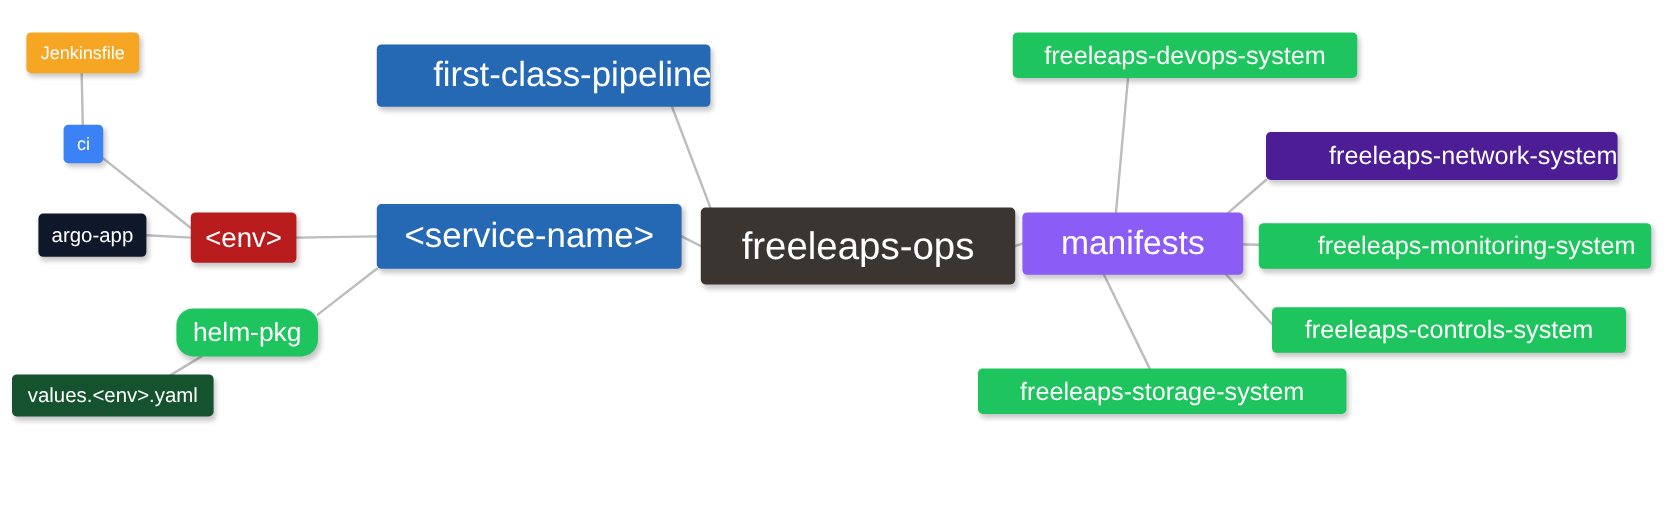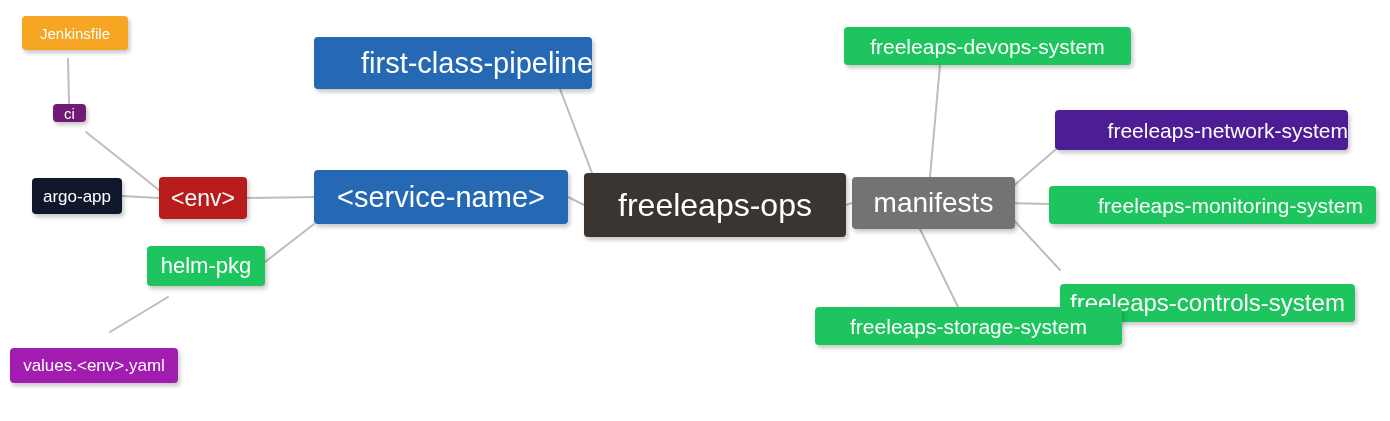--- a/index.html
+++ b/index.html
@@ -56,59 +56,59 @@
       <path d="M 159,198 L 122,196" fill="none" stroke="#bdbdbd" stroke-width="2" stroke-linecap="round"></path>
       <path d="M 69,104 L 68,59" fill="none" stroke="#bdbdbd" stroke-width="2" stroke-linecap="round"></path>
       <path d="M 168,297 L 110,332" fill="none" stroke="#bdbdbd" stroke-width="2" stroke-linecap="round"></path>
       <path d="M 930,177 L 940,65" fill="none" stroke="#bdbdbd" stroke-width="2" stroke-linecap="round"></path>
       <path d="M 1010,189 L 1055,150" fill="none" stroke="#bdbdbd" stroke-width="2" stroke-linecap="round"></path>
       <path d="M 1010,203 L 1049,204" fill="none" stroke="#bdbdbd" stroke-width="2" stroke-linecap="round"></path>
       <path d="M 1010,216 L 1060,270" fill="none" stroke="#bdbdbd" stroke-width="2" stroke-linecap="round"></path>
       <path d="M 920,229 L 958,307" fill="none" stroke="#bdbdbd" stroke-width="2" stroke-linecap="round"></path>
     </svg>
   <div id="node-layer">
-      <div class="mm-node" style="left: 22px; top: 16px; width: 106px; height: 34px; background: rgb(246, 166, 35); font-size: 15px;">
+      <div class="mm-node" style="left: 22px; top: 27px; width: 94px; height: 34px; background: rgb(246, 166, 35); font-size: 15px;">
         <span class="mm-label">Jenkinsfile</span>
       </div>
-      <div class="mm-node" style="left: 53px; top: 104px; width: 33px; height: 18px; background: #701a75; font-size: 15px;">
+      <div class="mm-node" style="left: 53px; top: 104px; width: 33px; height: 32px; background: #3b82f6; font-size: 15px;">
         <span class="mm-label">ci</span>
       </div>
       <div class="mm-node" style="left: 32px; top: 178px; width: 90px; height: 36px; background: #0f172a; font-size: 17px;">
         <span class="mm-label">argo-app</span>
       </div>
       <div class="mm-node" style="left: 159px; top: 177px; width: 88px; height: 42px; background: #b91c1c; font-size: 23px;">
         <span class="mm-label">&lt;env&gt;</span>
       </div>
       <div class="mm-node" style="left: 314px; top: 170px; width: 254px; height: 54px; background: rgb(37, 105, 181); font-size: 29px;">
         <span class="mm-label">&lt;service-name&gt;</span>
       </div>
       <div class="mm-node" style="left: 314px; top: 37px; width: 278px; height: 52px; background: rgb(37, 105, 181); font-size: 29px; padding-left: 48px;">
         <span class="mm-label">first-class-pipeline</span>
       </div>
-      <div class="mm-node" style="left: 147px; top: 246px; width: 118px; height: 40px; background: rgb(30, 196, 93); font-size: 22px;">
+      <div class="mm-node" style="left: 147px; top: 257px; width: 118px; height: 40px; background: rgb(30, 196, 93); font-size: 22px; border-radius: 14px;">
         <span class="mm-label">helm-pkg</span>
       </div>
-      <div class="mm-node" style="left: 10px; top: 348px; width: 168px; height: 35px; background: #a21caf; font-size: 17px;">
+      <div class="mm-node" style="left: 10px; top: 312px; width: 168px; height: 35px; background: #14532d; font-size: 17px;">
         <span class="mm-label">values.&lt;env&gt;.yaml</span>
       </div>
       <div class="mm-node" style="left: 584px; top: 173px; width: 262px; height: 64px; background: rgb(59, 53, 49); font-size: 32px; align-items: center;">
         <span class="mm-label">freeleaps-ops</span>
       </div>
-      <div class="mm-node" style="left: 852px; top: 177px; width: 163px; height: 52px; background: #737373; font-size: 28px;">
+      <div class="mm-node" style="left: 852px; top: 177px; width: 184px; height: 52px; background: #8b5cf6; font-size: 28px;">
         <span class="mm-label">manifests</span>
       </div>
       <div class="mm-node" style="left: 799px; top: 27px; width: 287px; height: 38px; background: rgb(30, 196, 93); font-size: 21px; margin-left: 45px;">
         <span class="mm-label">freeleaps-devops-system</span>
       </div>
       <div class="mm-node" style="left: 1055px; top: 110px; width: 293px; height: 40px; background: #4c1d95; font-size: 21px; justify-content: flex-end;">
         <span class="mm-label">freeleaps-network-system</span>
       </div>
       <div class="mm-node" style="left: 1049px; top: 186px; width: 327px; height: 38px; background: rgb(30, 196, 93); font-size: 21px; padding-left: 36px;">
         <span class="mm-label">freeleaps-monitoring-system</span>
       </div>
-      <div class="mm-node" style="left: 1060px; top: 256px; width: 295px; height: 38px; background: rgb(30, 196, 93); font-size: 24px; margin-top: 28px;">
+      <div class="mm-node" style="left: 1060px; top: 256px; width: 295px; height: 38px; background: rgb(30, 196, 93); font-size: 21px;">
         <span class="mm-label">freeleaps-controls-system</span>
       </div>
       <div class="mm-node" style="left: 815px; top: 307px; width: 307px; height: 38px; background: rgb(30, 196, 93); font-size: 21px;">
         <span class="mm-label">freeleaps-storage-system</span>
       </div>
     </div>
 </div>
 
 </body></html>

